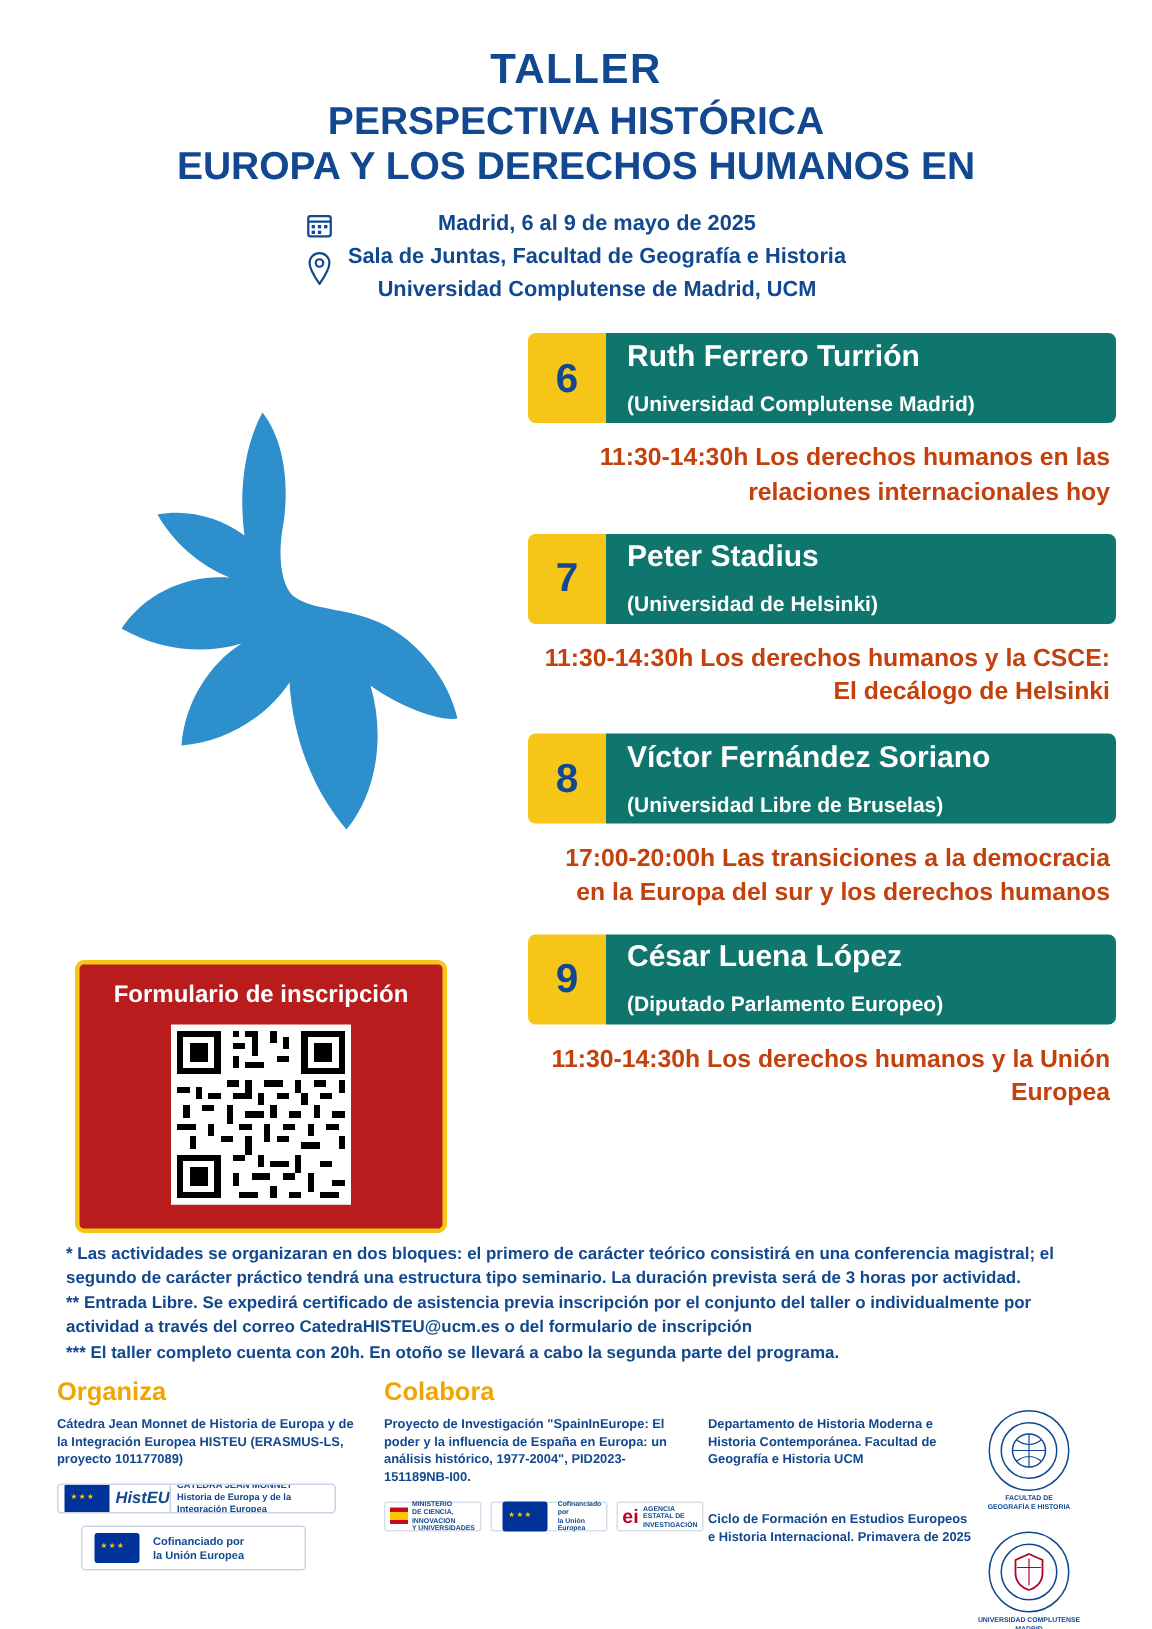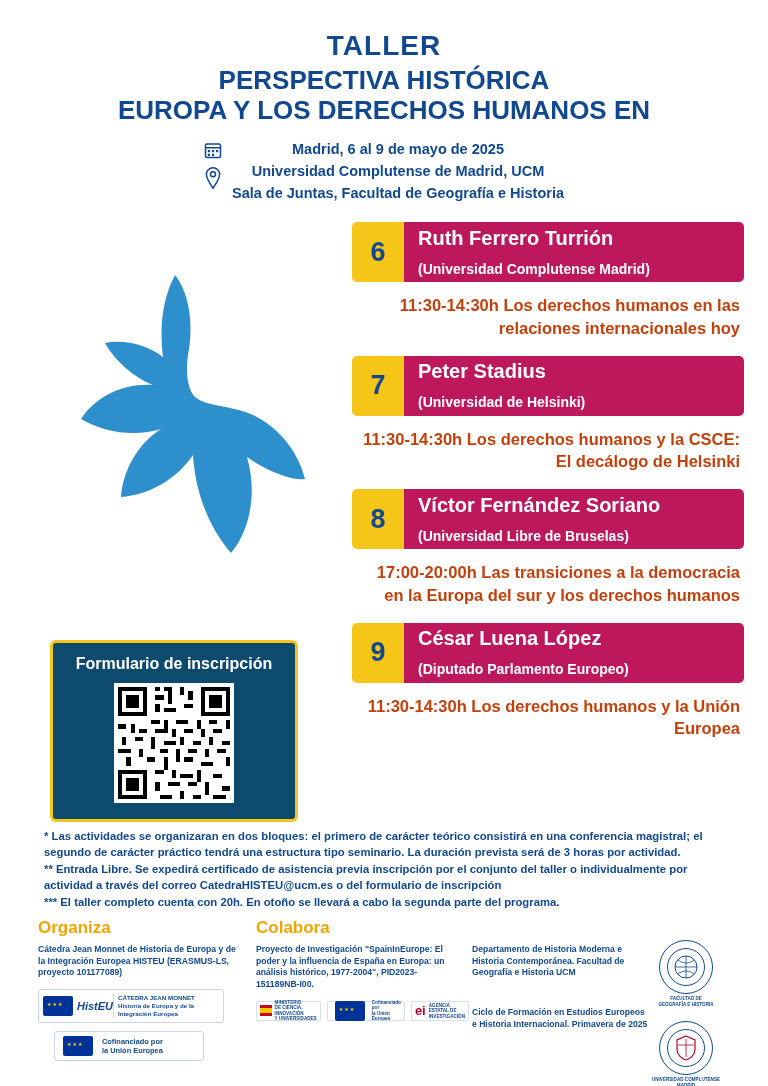--- a/index.html
+++ b/index.html
@@ -34,21 +34,21 @@
   }
   .meta-text { text-align: center; font-size: 14.5px; font-weight: bold; line-height: 1.5; color: #12488f; }
 
   
   .left-col {
     position: absolute; left: 30px; top: 222px; width: 300px;
   }
   .dove-wrap { height: 400px; display: flex; align-items: center; justify-content: center; }
   .qr-box {
     margin-top: 18px;
-    background: #0c4a6e;
+    background: #b91c1c;
     border: 3px solid #f5c518;
     border-radius: 6px;
     width: 248px; margin-left: 20px;
     padding: 12px 0 16px 0;
     text-align: center;
   }
   .qr-label { color: #ffffff; font-size: 16px; font-weight: bold; margin-bottom: 10px; }
   .qr-img { width: 120px; height: 120px; margin: 0 auto; background:#fff; }
 
   
@@ -60,21 +60,21 @@
   }
   .daynum {
     background: #f5c518;
     color: #12488f;
     font-size: 27px; font-weight: bold;
     width: 52px; min-width: 52px;
     display: flex; align-items: center; justify-content: center;
     border-radius: 5px 0 0 5px;
   }
   .speaker {
-    background: #be185d; color: #ffffff;
+    background: #0f766e; color: #ffffff;
     flex: 1; border-radius: 0 5px 5px 0;
     padding: 7px 10px 7px 14px;
     display: flex; flex-direction: column; justify-content: center;
   }
   .speaker-name { font-size: 20px; font-weight: bold; line-height: 1.1; }
   .speaker-aff { font-size: 14px; font-weight: bold; line-height: 1.2; margin-top: 12px; }
   .desc {
     color: #c2410c; font-weight: bold; font-size: 16.5px;
     line-height: 1.38; padding: 12px 4px 6px 8px; text-align: right;
   }
@@ -94,21 +94,21 @@
   .head-organiza { color: #f0a500; font-size: 17px; font-weight: bold; width: 218px; }
   .head-colabora { color: #f0a500; font-size: 17px; font-weight: bold; }
   .footer-cols { display: flex; margin-top: 6px; }
   .col-org { width: 218px; padding-right: 14px; }
   .col-cols { flex: 1; display: flex; gap: 16px; }
   .f-text { font-size: 8.6px; font-weight: bold; line-height: 1.36; color: #12488f; }
   .col-b { width: 200px; }
   .col-c { width: 180px; }
 
   .logo-histeu {
-    margin-top: 10px; width: 186px; height: 34px;
+    margin-top: 10px; width: 186px; height: 20px;
     border: 1px solid #c9d4e6; border-radius: 3px;
     background: #ffffff; display: flex; align-items: center;
     font-size: 7px; overflow: hidden;
   }
   .eu-flag {
     width: 30px; height: 20px; background: #003399; position: relative;
     border-radius: 2px; margin: 0 4px;
     flex-shrink: 0;
   }
   .eu-flag::after {
@@ -168,22 +168,22 @@
         </span>
         <span>
           <svg width="18" height="22" viewBox="0 0 24 30">
               <path d="M12 1C6.8 1 3 5 3 10c0 6 9 19 9 19s9-13 9-19c0-5-3.8-9-9-9z" fill="none" stroke="#12488f" stroke-width="2"></path>
               <circle cx="12" cy="10" r="3.4" fill="none" stroke="#12488f" stroke-width="2"></circle>
             </svg>
         </span>
       </div>
       <div class="meta-text">
         <div>Madrid,  6 al 9 de mayo de 2025</div>
+        <div>Sala de Juntas, Facultad de Geografía e Historia</div>
         <div>Universidad Complutense de Madrid, UCM</div>
-        <div>Sala de Juntas, Facultad de Geografía e Historia</div>
       </div>
     </div>
   </div>
 
   <div class="left-col">
     <div class="dove-wrap">
       <svg width="250" height="330" viewBox="0 0 250 330">
         <g fill="#2d8fcb">
           <path d="M120 18 C108 40 104 70 108 100 C92 88 70 82 50 86 C60 104 78 120 98 128
                    C70 126 42 138 26 162 C50 176 80 180 106 172

